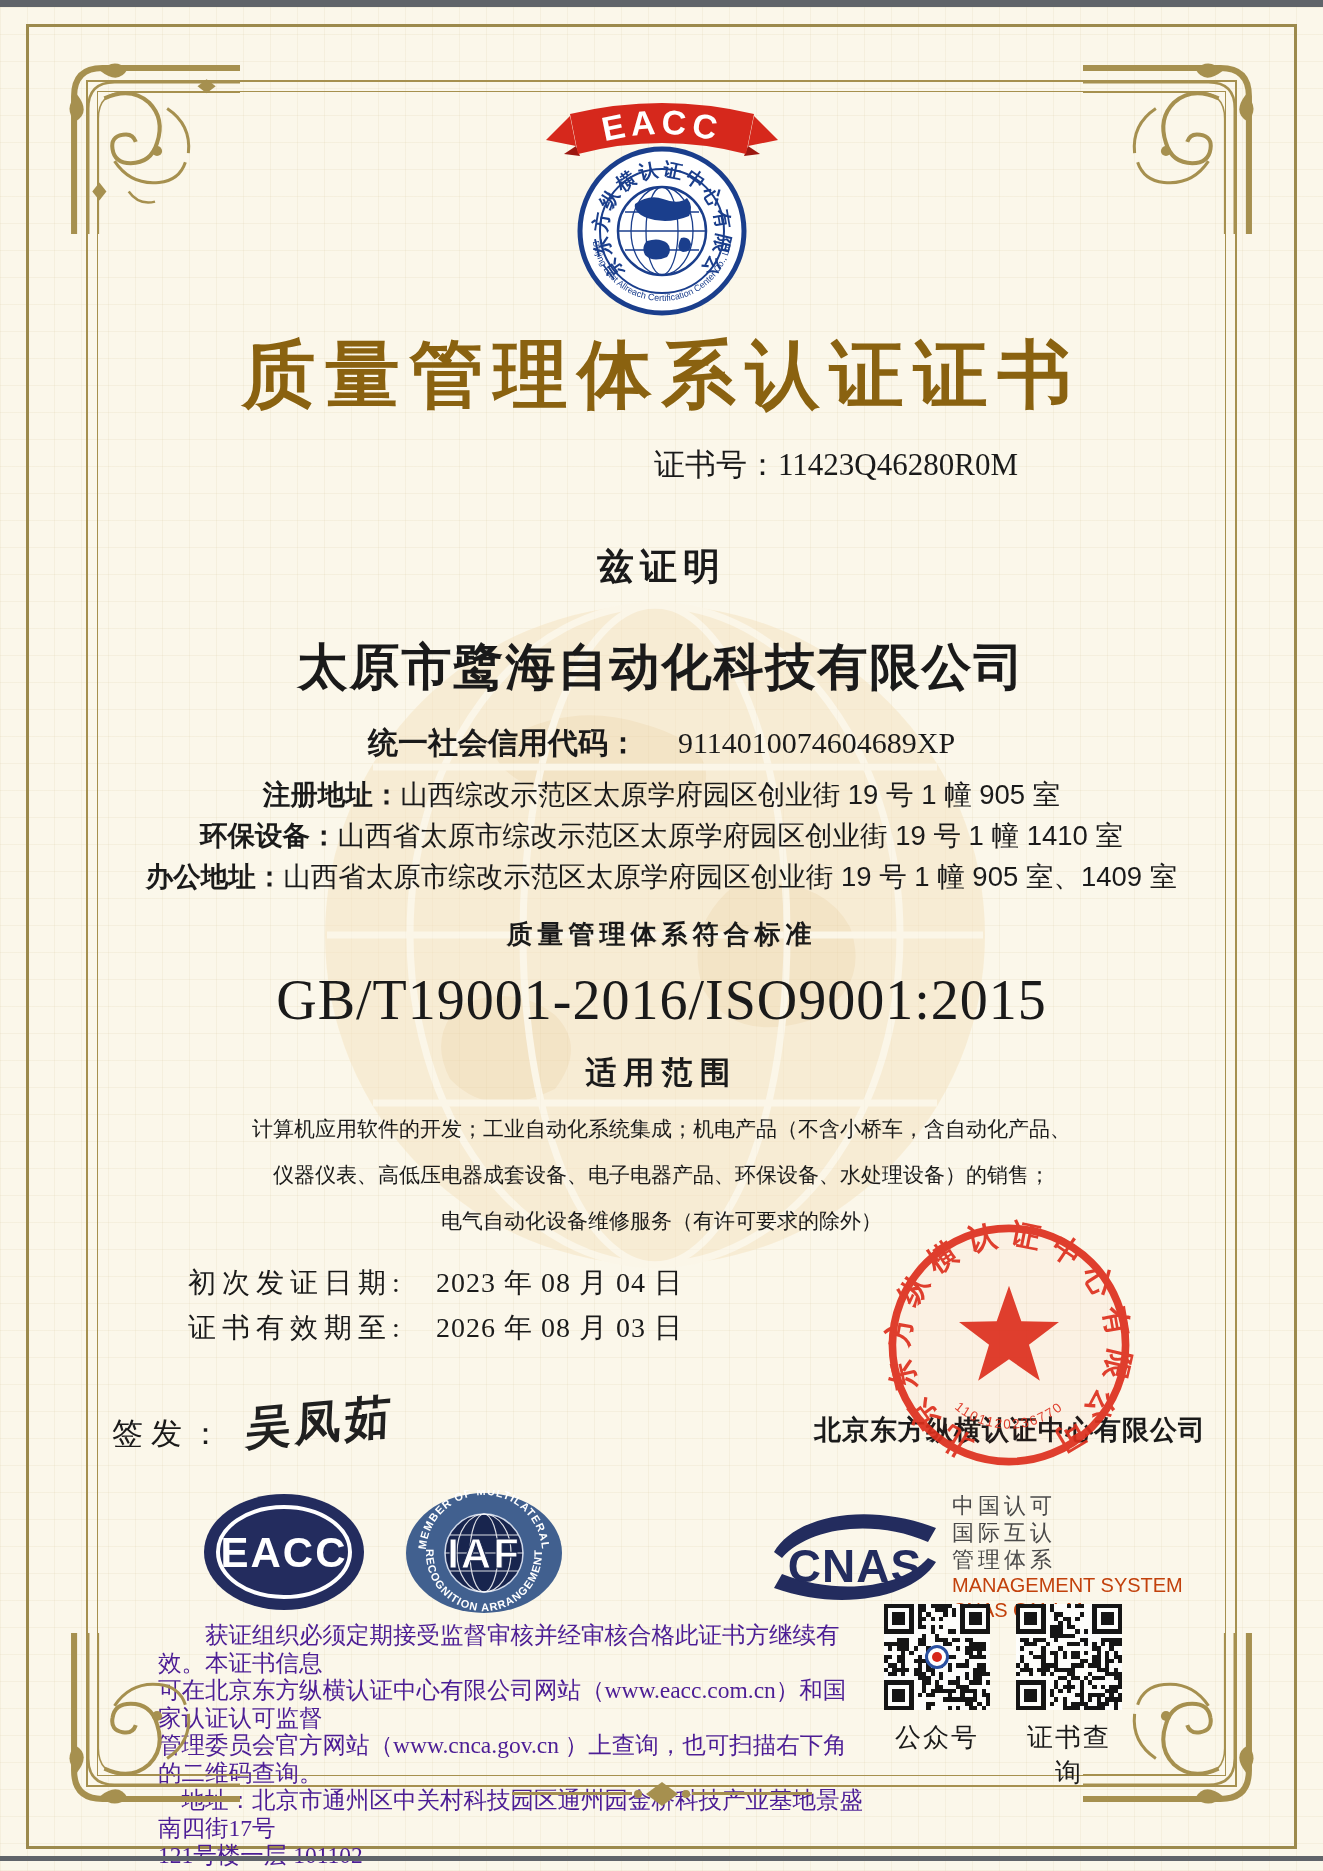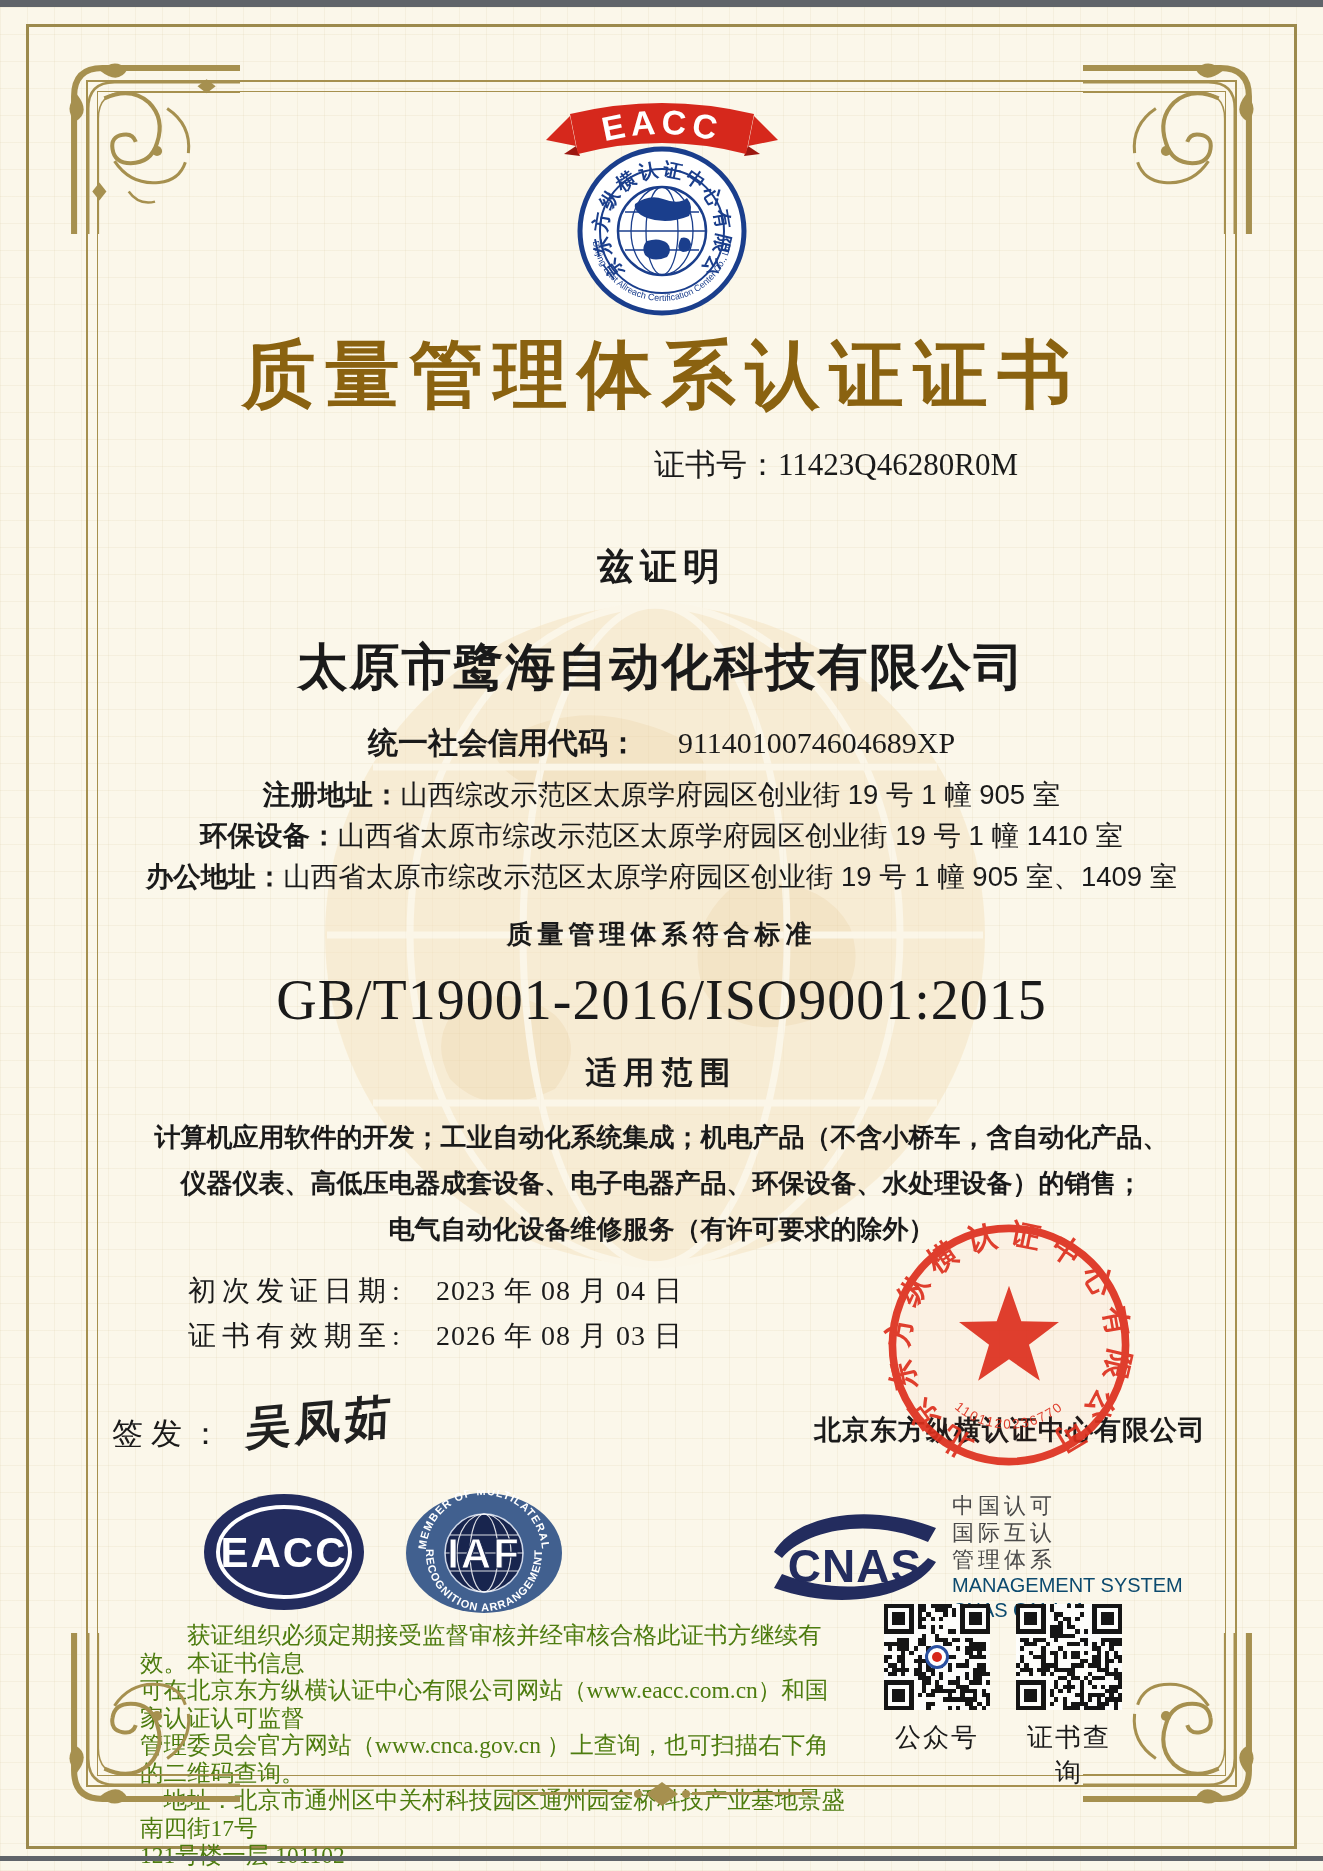--- a/index.html
+++ b/index.html
@@ -34,44 +34,44 @@
   .company{margin-top:42px;font-size:50px;font-weight:bold;letter-spacing:2px;}
   .credit{margin-top:22px;font-size:30px;}
   .credit .lab{font-weight:bold;text-align:center;}
   .credit .val{font-family:Liberation Serif, serif;margin-left:40px;}
   .addresses{margin-top:10px;font-size:27.5px;line-height:41px;}
   .addr .lab{font-weight:bold;}
   .addr .val{font-weight:500;}
   .std-heading{margin-top:22px;font-size:26px;font-weight:bold;letter-spacing:5px;line-height:1.2;}
   .std-code{margin-top:18px;font-family:"Liberation Serif",serif;font-size:56px;line-height:1.15;letter-spacing:1px;}
   .scope-heading{margin-top:20px;font-size:31px;font-weight:bold;letter-spacing:7px;font-family:Liberation Serif, serif;}
-  .scope{margin-top:20px;font-size:26px;font-weight:bold;line-height:46px;}
+  .scope{margin-top:12px;font-size:21px;font-weight:normal;line-height:46px;}
   .dates{margin:16px 0 0 78px;text-align:left;font-family:"Liberation Serif",serif;font-size:28px;line-height:45px;}
   .d-label{display:inline-block;width:248px;letter-spacing:6px;}
   .d-value{letter-spacing:1px;}
 
   .sign-row{position:absolute;left:112px;top:1398px;z-index:1;white-space:nowrap;}
   .sign-label{font-family:"Liberation Serif",serif;font-size:31px;letter-spacing:8px;}
   .sign-name{display:inline-block;margin-left:16px;font-size:46px;font-weight:bold;
              transform:rotate(-5deg) skewX(-7deg) translateY(-6px);letter-spacing:4px;color:#202020;}
 
   .seal{position:absolute;left:880px;top:1216px;width:258px;height:258px;z-index:3;}
   .issuer-name{position:absolute;left:780px;top:1412px;width:460px;text-align:center;
                font-size:27px;font-weight:600;letter-spacing:1px;z-index:2;}
 
   .logos-row{position:absolute;left:0;top:1490px;width:1323px;height:130px;z-index:1;}
   .logo-eacc{position:absolute;left:200px;top:0;}
   .logo-iaf{position:absolute;left:402px;top:0;}
   .logo-cnas{position:absolute;left:760px;top:12px;}
   .cnas-text{position:absolute;left:952px;top:2px;text-align:left;color:#4a4a4a;}
   .cnas-text .cn{font-size:22px;letter-spacing:4px;line-height:27px;}
-  .cnas-text .en{font-size:20px;line-height:25px;color:#0c4a6e;}
-
-  .fine-print{position:absolute;left:140px;top:1622px;width:706px;text-align:left;z-index:1;
-              font-family:"Liberation Serif",serif;font-size:23.5px;line-height:27.5px;color:#4d7c0f;}
+  .cnas-text .en{font-size:20px;line-height:25px;color:#c2410c;}
+
+  .fine-print{position:absolute;left:158px;top:1622px;width:706px;text-align:left;z-index:1;
+              font-family:"Liberation Serif",serif;font-size:23.5px;line-height:27.5px;color:#4c1d95;}
   .fp-indent2{text-indent:2em;}
   .fp-indent1{text-indent:1em;}
 
   .qr-area{position:absolute;left:884px;top:1604px;z-index:1;}
   .qr-pair{display:flex;gap:26px;}
   .qr{position:relative;width:106px;}
   .qr-grid{display:grid;grid-template-columns:repeat(25,1fr);grid-template-rows:repeat(25,1fr);
            width:106px;height:106px;background:#fdfdfb;}
   .qr-grid i{display:block;}
   .qr-grid i.on{background:#151515;}

